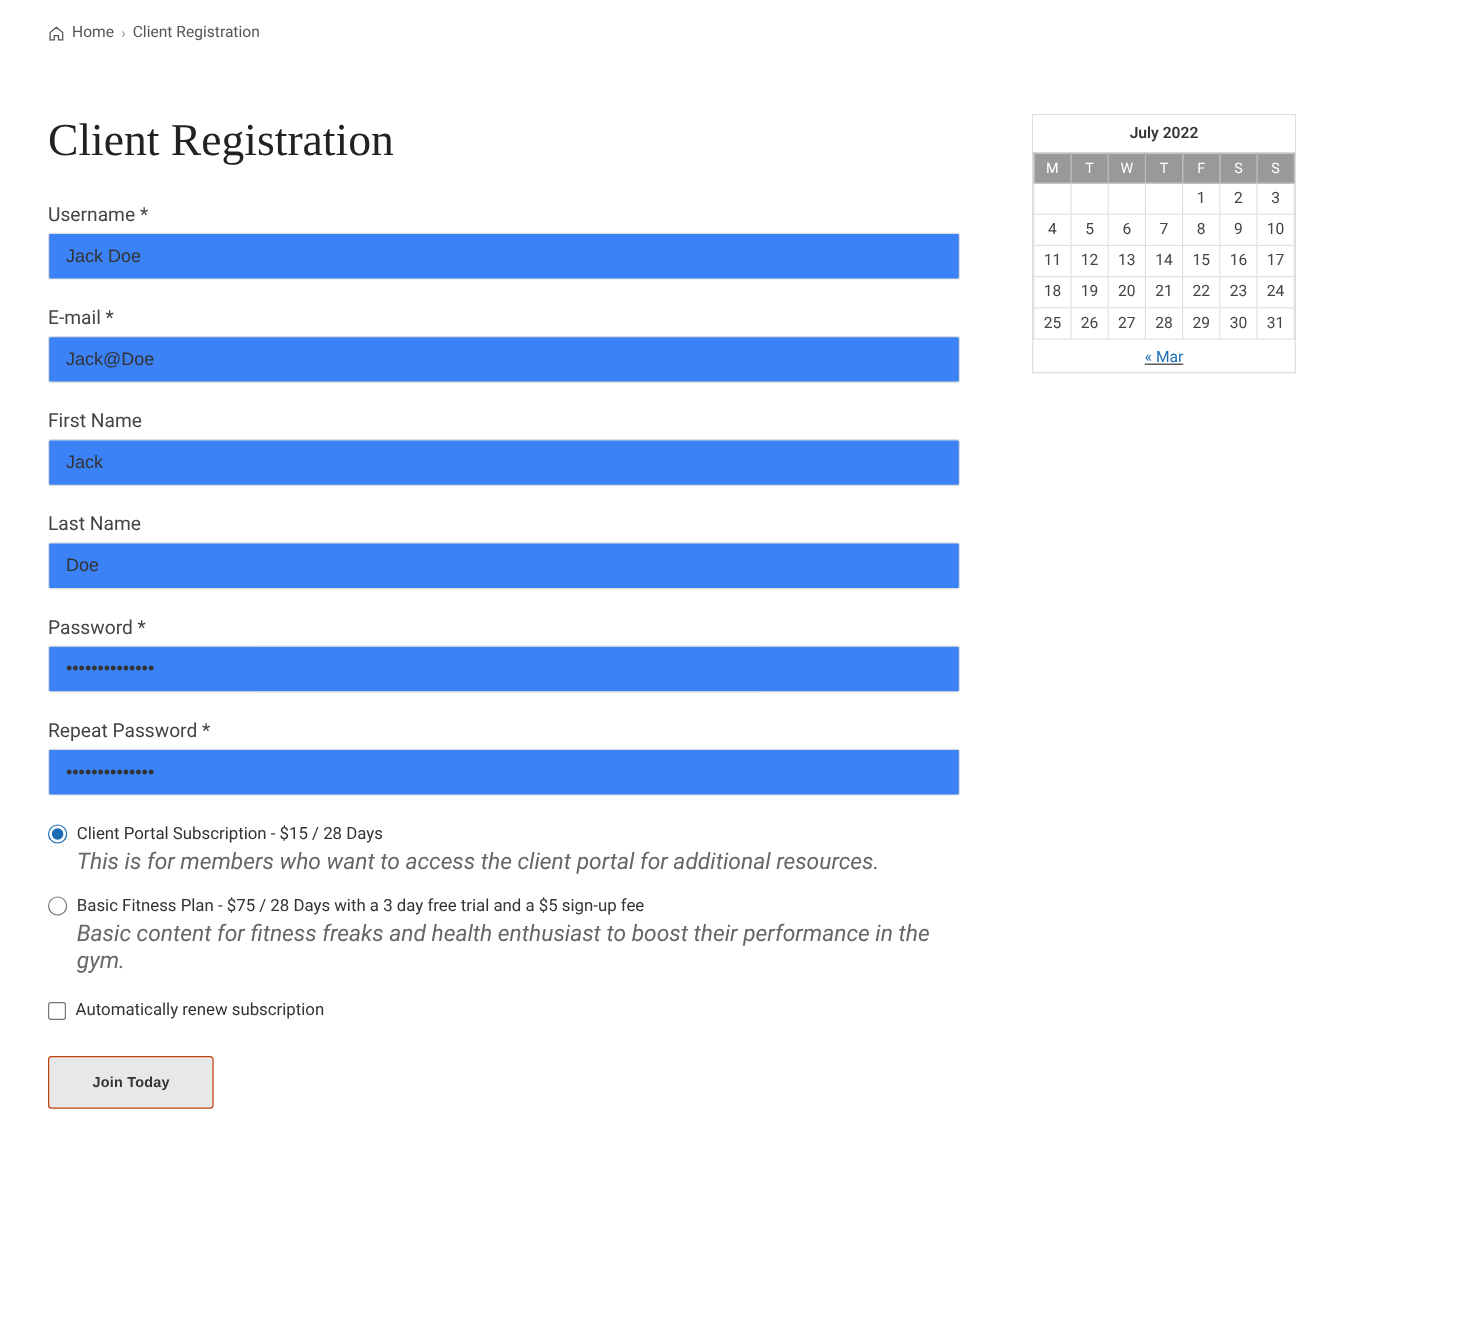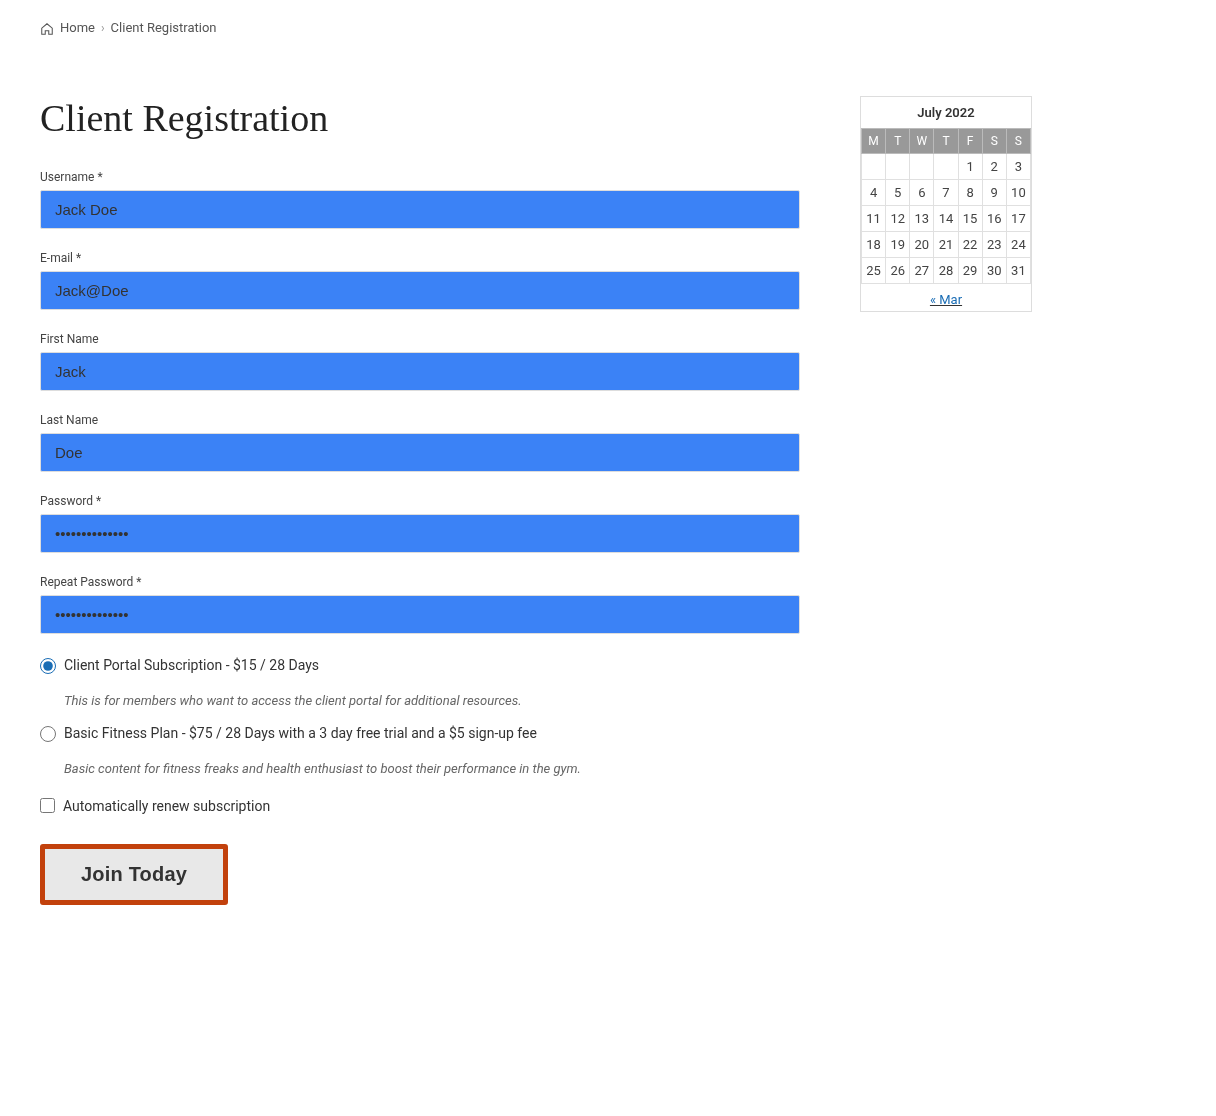--- a/index.html
+++ b/index.html
@@ -44,21 +44,21 @@
       font-weight: 300;
       color: #222;
       margin-bottom: 30px;
       font-family: Georgia, serif;
     }
     .form-group {
       margin-bottom: 22px;
     }
     .form-label {
       display: block;
-      font-size: 12px;
+      font-size: 16px;
       color: #444;
       margin-bottom: 6px;
       font-weight: 400;
     }
     .form-input {
       width: 100%;
       padding: 10px 14px;
       border: 1px solid #ddd;
       background: #3b82f6;
       font-size: 15px;
@@ -80,24 +80,24 @@
       flex-shrink: 0;
       accent-color: #1a6db5;
       width: 16px;
       height: 16px;
     }
     .radio-label {
       font-size: 14px;
       color: #333;
     }
     .radio-description {
-      font-size: 13px;
+      font-size: 19px;
       color: #666;
       font-style: italic;
-      margin-top: 19px;
+      margin-top: 3px;
     }
     .checkbox-option {
       display: flex;
       align-items: center;
       gap: 8px;
       margin-bottom: 30px;
     }
     .checkbox-option input[type="checkbox"] {
       width: 15px;
       height: 15px;
@@ -129,33 +129,33 @@
       accent-color: #1a6db5;
       width: 16px;
       height: 16px;
     }
     .payment-radio label {
       font-size: 14px;
       color: #333;
     }
     .join-button {
       background: #e8e8e8;
-      border: 5px solid #c2410c;
-      color: #333;
-      font-size: 20px;
+      border: 1px solid #c2410c;
+      color: #333;
+      font-size: 12px;
       font-weight: 600;
       padding: 14px 36px;
       cursor: pointer;
       border-radius: 3px;
       letter-spacing: 0.2px;
     }
 
     
     .sidebar {
-      width: 172px;
+      width: 220px;
       flex-shrink: 0;
     }
     .calendar {
       border: 1px solid #ddd;
       font-size: 13px;
     }
     .calendar-header {
       text-align: center;
       font-weight: 600;
       font-size: 13px;

